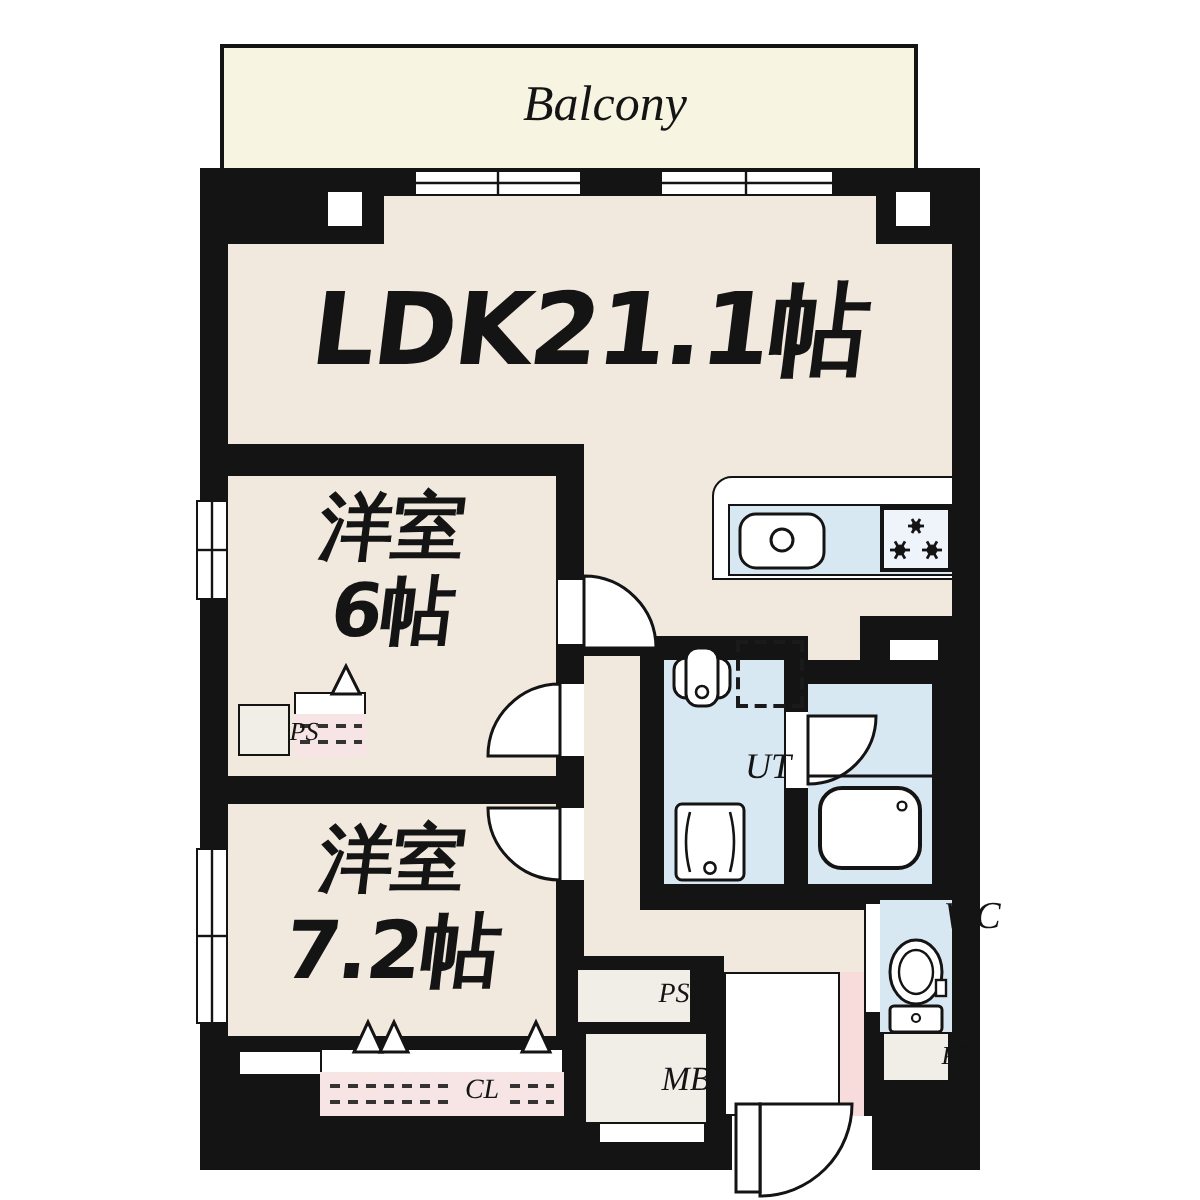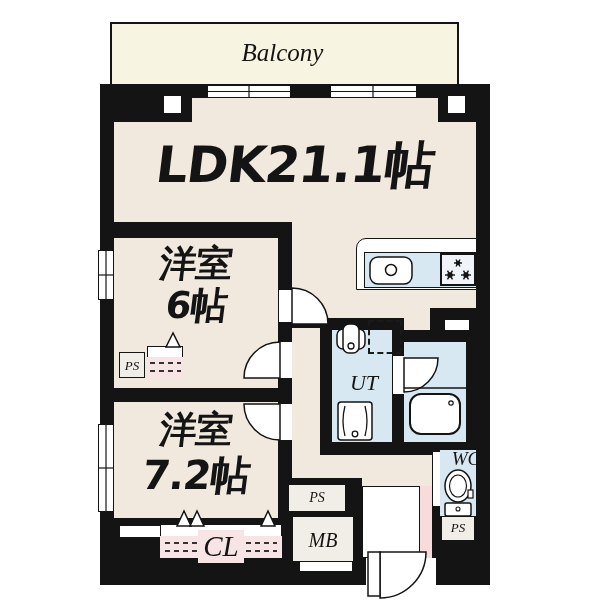--- a/index.html
+++ b/index.html
@@ -10,21 +10,21 @@
   .room-base{position:absolute;background:#f2e9de;}
   .balcony{position:absolute;background:#f7f4e1;border:2px solid #141414;}
   .blue{position:absolute;background:#d8e8f3;}
   .pinkbox{position:absolute;background:#f7e4e4;}
   .pinkstrip{position:absolute;background:#f8dcdc;}
   .svc{position:absolute;background:#f1ede7;border:1.5px solid #141414;box-sizing:border-box;}
   .whitebox{position:absolute;background:#fff;border:1.5px solid #141414;box-sizing:border-box;}
   .win{position:absolute;background:#fff;border:1.5px solid #141414;box-sizing:border-box;}
   .lbl{position:absolute;color:#141414;display:flex;align-items:center;justify-content:center;
        white-space:nowrap;}
-  .serif-i{font-family:"Liberation Serif",serif;font-style:italic;}
+  .serif-i{font-family:"Liberation Serif",serif;font-style:italic;padding-left:20px;}
   .jp{font-family:"DejaVu Sans",sans-serif;font-weight:900;transform:skewX(-7deg);
       letter-spacing:-1px;}
   svg.overlay{position:absolute;left:0;top:0;pointer-events:none;}
   .fridge{position:absolute;border:2.5px dashed #1a1a1a;background:transparent;box-sizing:border-box;}
 </style>
 </head>
 <body>
 
 <div class="plan">
 
@@ -189,25 +189,25 @@
   <div class="lbl serif-i" style="left:110px;top:30px;width:345px;height:46px;font-size:25px;">Balcony</div>
 
   <div class="lbl jp" style="left:120px;top:120px;width:350px;height:90px;font-size:50px;">LDK21.1帖</div>
 
   <div class="lbl jp" style="left:114px;top:242px;width:164px;height:44px;font-size:37px;">洋室</div>
   <div class="lbl jp" style="left:114px;top:284px;width:164px;height:44px;font-size:37px;">6帖</div>
 
   <div class="lbl jp" style="left:114px;top:408px;width:164px;height:44px;font-size:37px;">洋室</div>
   <div class="lbl jp" style="left:114px;top:450px;width:164px;height:50px;font-size:40px;">7.2帖</div>
 
-  <div class="lbl serif-i" style="left:334px;top:370px;width:60px;height:26px;font-size:22px;">UT</div>
+  <div class="lbl serif-i" style="left:334px;top:370px;width:60px;height:26px;font-size:18px;">UT</div>
   <div class="lbl serif-i" style="left:440px;top:448px;width:52px;height:22px;font-size:19px;">WC</div>
 
-  <div class="lbl serif-i" style="left:160px;top:532px;width:122px;height:28px;font-size:29px;">
+  <div class="lbl serif-i" style="left:160px;top:532px;width:122px;height:28px;font-size:14px;">
     <span style="background:#f7e4e4;padding:0 5px;">CL</span>
   </div>
 
   <div class="lbl serif-i" style="left:119px;top:354px;width:26px;height:24px;font-size:13px;">PS</div>
   <div class="lbl serif-i" style="left:288px;top:485px;width:58px;height:26px;font-size:14px;">PS</div>
   <div class="lbl serif-i" style="left:441px;top:517px;width:34px;height:22px;font-size:13px;">PS</div>
-  <div class="lbl serif-i" style="left:292px;top:524px;width:62px;height:32px;font-size:20px;">MB</div>
+  <div class="lbl serif-i" style="left:292px;top:524px;width:62px;height:32px;font-size:17px;">MB</div>
 
 </div>
 
 </body></html>

